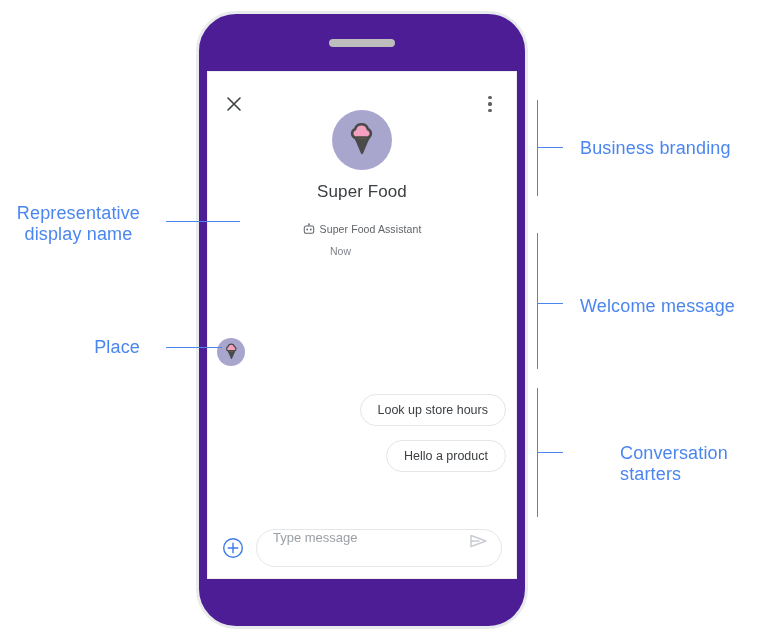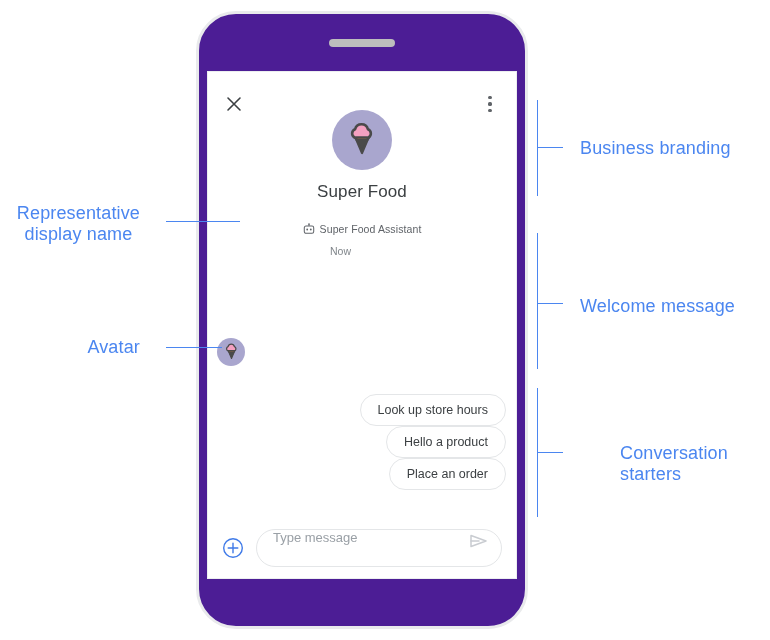--- a/index.html
+++ b/index.html
@@ -99,21 +99,21 @@
     color: #3c4043;
   }
   .timestamp {
     margin-left: 73px; margin-top: 6px;
     font-size: 10.5px; color: #80868b; padding-left: 40px;
   }
 
   
   .chips {
     position: absolute; right: 10px; top: 322px;
-    display: flex; flex-direction: column; align-items: flex-end; 
+    display: flex; flex-direction: column; align-items: flex-end; gap: 14px;
   }
   .chip {
     border: 1px solid #e4e6e8;
     border-radius: 17px;
     padding: 8px 17px;
     font-size: 12.5px;
     color: #3c4043;
     background: #fff;
     white-space: nowrap;
     cursor: pointer;
@@ -209,21 +209,20 @@
             <path d="M19 33 L13.5 20 L24.5 20 Z" fill="#4a4a4a" stroke="#4a4a4a" stroke-width="2.2" stroke-linejoin="round"></path>
             <path d="M11.5 17.5 a4.6 4.6 0 0 1 .6-8.3 a6.6 6.6 0 0 1 12.8 0 a4.6 4.6 0 0 1 .6 8.3 Z" fill="#f4a0c0" stroke="#4a4a4a" stroke-width="2.6" stroke-linejoin="round"></path>
           </svg>
         </div>
         <div class="timestamp">Now</div>
       </div>
 
       <div class="chips">
         <div class="chip">Look up store hours</div>
         <div class="chip">Hello a product</div>
-        <div class="chip">Place an order</div>
       </div>
 
       <div class="composer">
         <div class="plus-btn">
           <svg width="22" height="22" viewBox="0 0 22 22">
             <circle cx="11" cy="11" r="9.3" fill="none" stroke="#3f7ae8" stroke-width="1.4"></circle>
             <path d="M11 6.2 L11 15.8 M6.2 11 L15.8 11" stroke="#3f7ae8" stroke-width="1.4" stroke-linecap="round"></path>
           </svg>
         </div>
         <div class="input-pill">
@@ -249,16 +248,16 @@
   <div class="ann-label right" style="top:296px;">Welcome message</div>
 
   <div class="brk" style="top:388px; height:129px;"></div>
   <div class="brk-tick" style="top:452px;"></div>
   <div class="ann-label right" style="top:443px;margin-left:40px;">Conversation starters</div>
 
   <div class="ann-label left" style="top:203px;">Representative
 display name</div>
   <div class="lead" style="left:166px; top:221px; width:74px;"></div>
 
-  <div class="ann-label left" style="top:337px;">Avatar</div>
+  <div class="ann-label left" style="top:337px;">Place</div>
   <div class="lead" style="left:166px; top:347px; width:56px;"></div>
 
 </div>
 
 </body></html>

